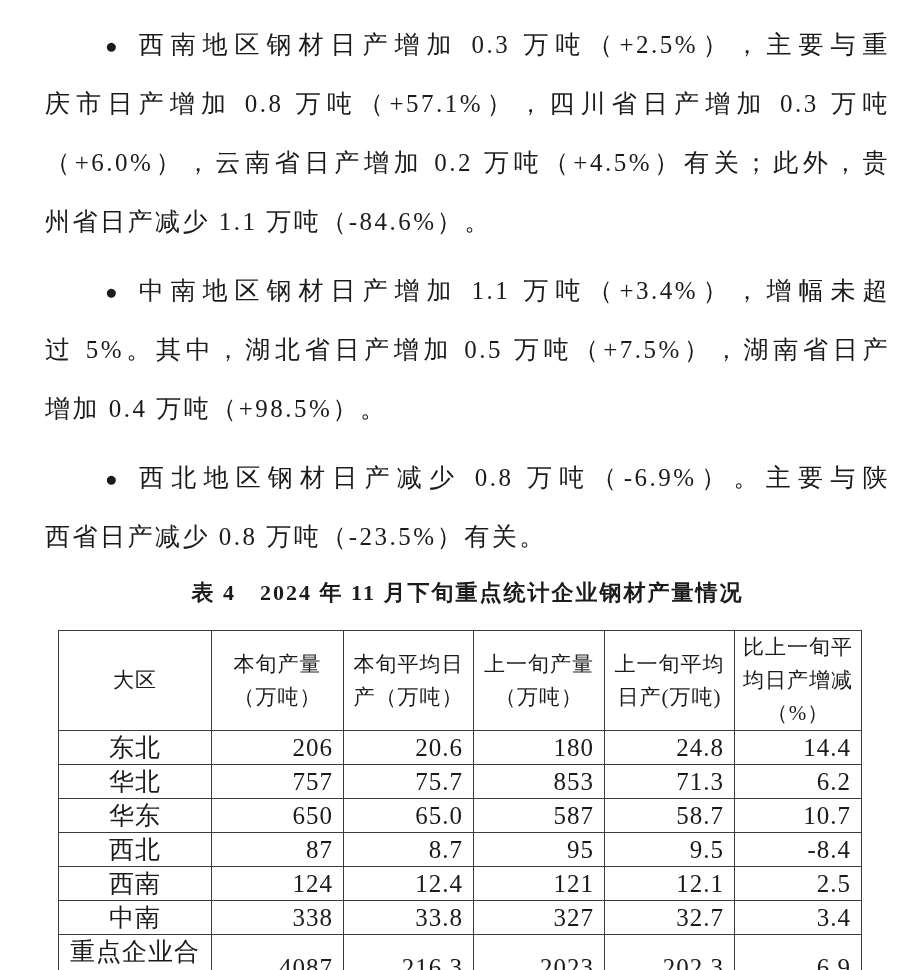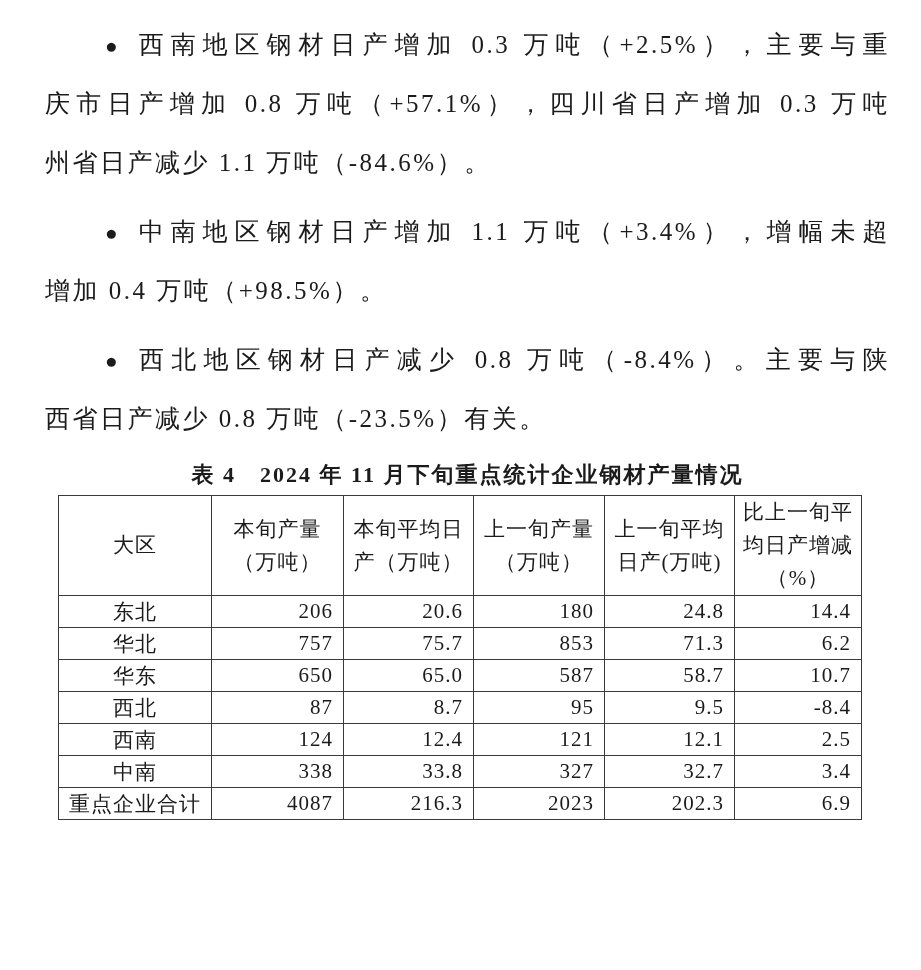--- a/index.html
+++ b/index.html
@@ -25,21 +25,21 @@
   }
   .line.last { text-align-last: left; }
   .line.first { padding-left: 60px; }
   .bullet { font-size: 21px; margin-right: 14px; }
 
   
   .table-title {
     font-size: 22px; font-weight: bold;
     height: 34px; line-height: 34px;
     text-align: center; letter-spacing: 2px;
-    margin: 0 0 3px 0;
+    margin: 0 0 20px 0;
   }
 
   
   table.prod {
     border-collapse: collapse;
     table-layout: fixed;
     width: 803px;
     margin-left: 13px;
   }
   table.prod col.c1 { width: 153px; }
@@ -50,43 +50,45 @@
   table.prod col.c6 { width: 127px; }
   table.prod th, table.prod td { border: 1.6px solid #3a3a3a; }
   table.prod thead tr { height: 100px; }
   table.prod th {
     font-size: 21px; font-weight: normal;
     line-height: 33px; letter-spacing: 1px;
     padding: 0 4px; text-align: center; vertical-align: middle;
   }
   table.prod tbody tr { height: 32px; }
   table.prod td {
-    font-size: 21px; letter-spacing: 1px;
+    font-size: 25px; letter-spacing: 1px;
     padding: 0 10px 0 4px;
     text-align: right; vertical-align: middle;
   }
   table.prod td.region { text-align: center; padding: 0 4px; }
 </style>
 </head>
 <body>
 
 <div class="doc">
 
   <div id="paragraphs">
       <div class="para">
         <div class="line first"><span class="bullet">●</span><span>西南地区钢材日产增加 0.3 万吨（+2.5%），主要与重</span></div>
         <div class="line"><span>庆市日产增加 0.8 万吨（+57.1%），四川省日产增加 0.3 万吨</span></div>
+        <div class="line"><span>（+6.0%），云南省日产增加 0.2 万吨（+4.5%）有关；此外，贵</span></div>
         <div class="line last"><span>州省日产减少 1.1 万吨（-84.6%）。</span></div>
       </div>
       <div class="para">
         <div class="line first"><span class="bullet">●</span><span>中南地区钢材日产增加 1.1 万吨（+3.4%），增幅未超</span></div>
+        <div class="line"><span>过 5%。其中，湖北省日产增加 0.5 万吨（+7.5%），湖南省日产</span></div>
         <div class="line last"><span>增加 0.4 万吨（+98.5%）。</span></div>
       </div>
       <div class="para">
-        <div class="line first"><span class="bullet">●</span><span>西北地区钢材日产减少 0.8 万吨（-8.4%）。主要与陕</span></div>
+        <div class="line first"><span class="bullet">●</span><span>西北地区钢材日产减少 0.8 万吨（-6.9%）。主要与陕</span></div>
         <div class="line last"><span>西省日产减少 0.8 万吨（-23.5%）有关。</span></div>
       </div>
     </div>
 
   <div class="table-title">表 4　2024 年 11 月下旬重点统计企业钢材产量情况</div>
 
   <table class="prod">
     <colgroup>
       <col class="c1">
         <col class="c2">

